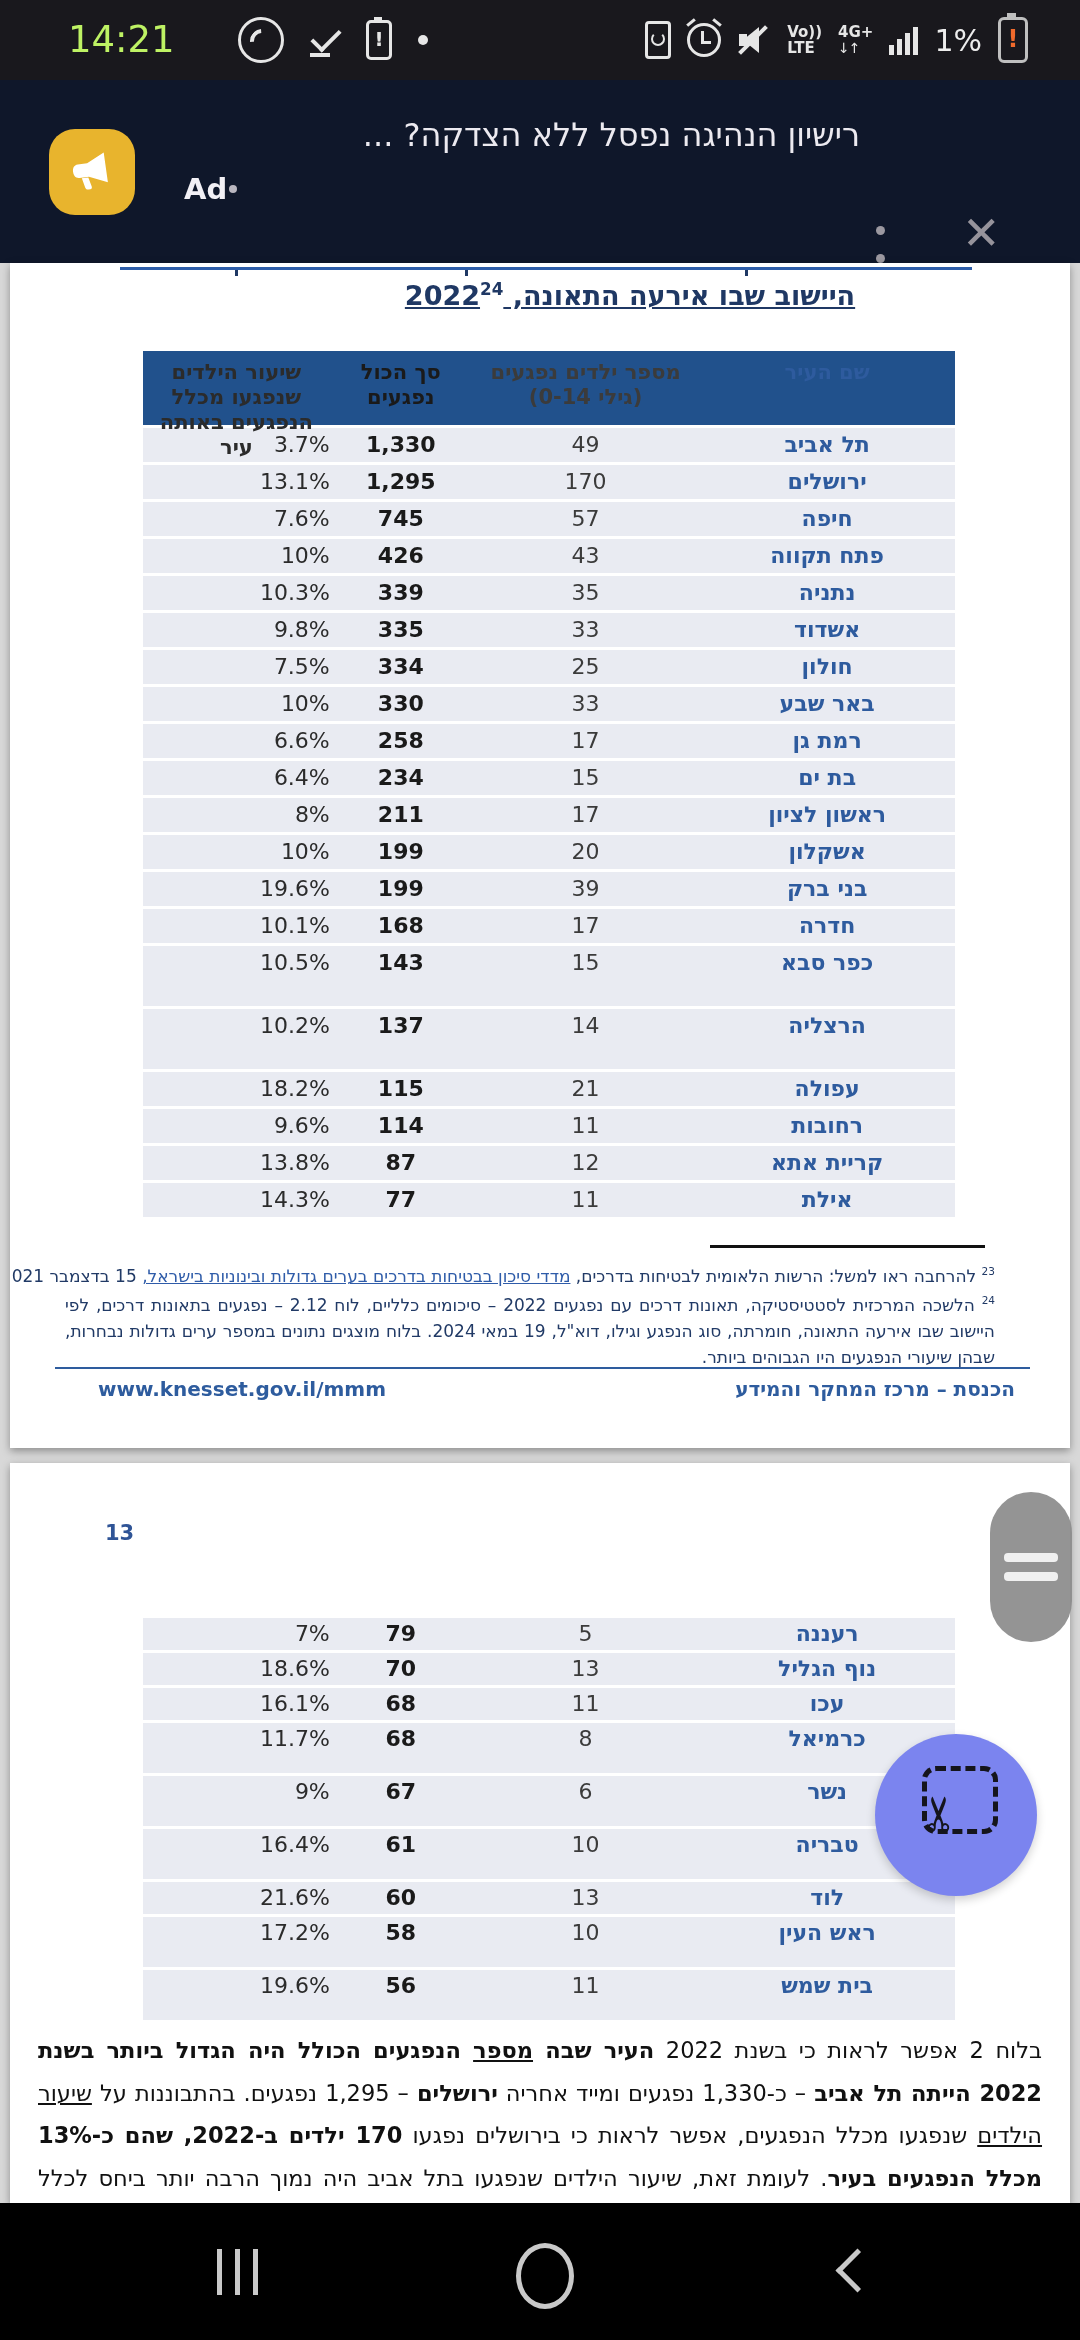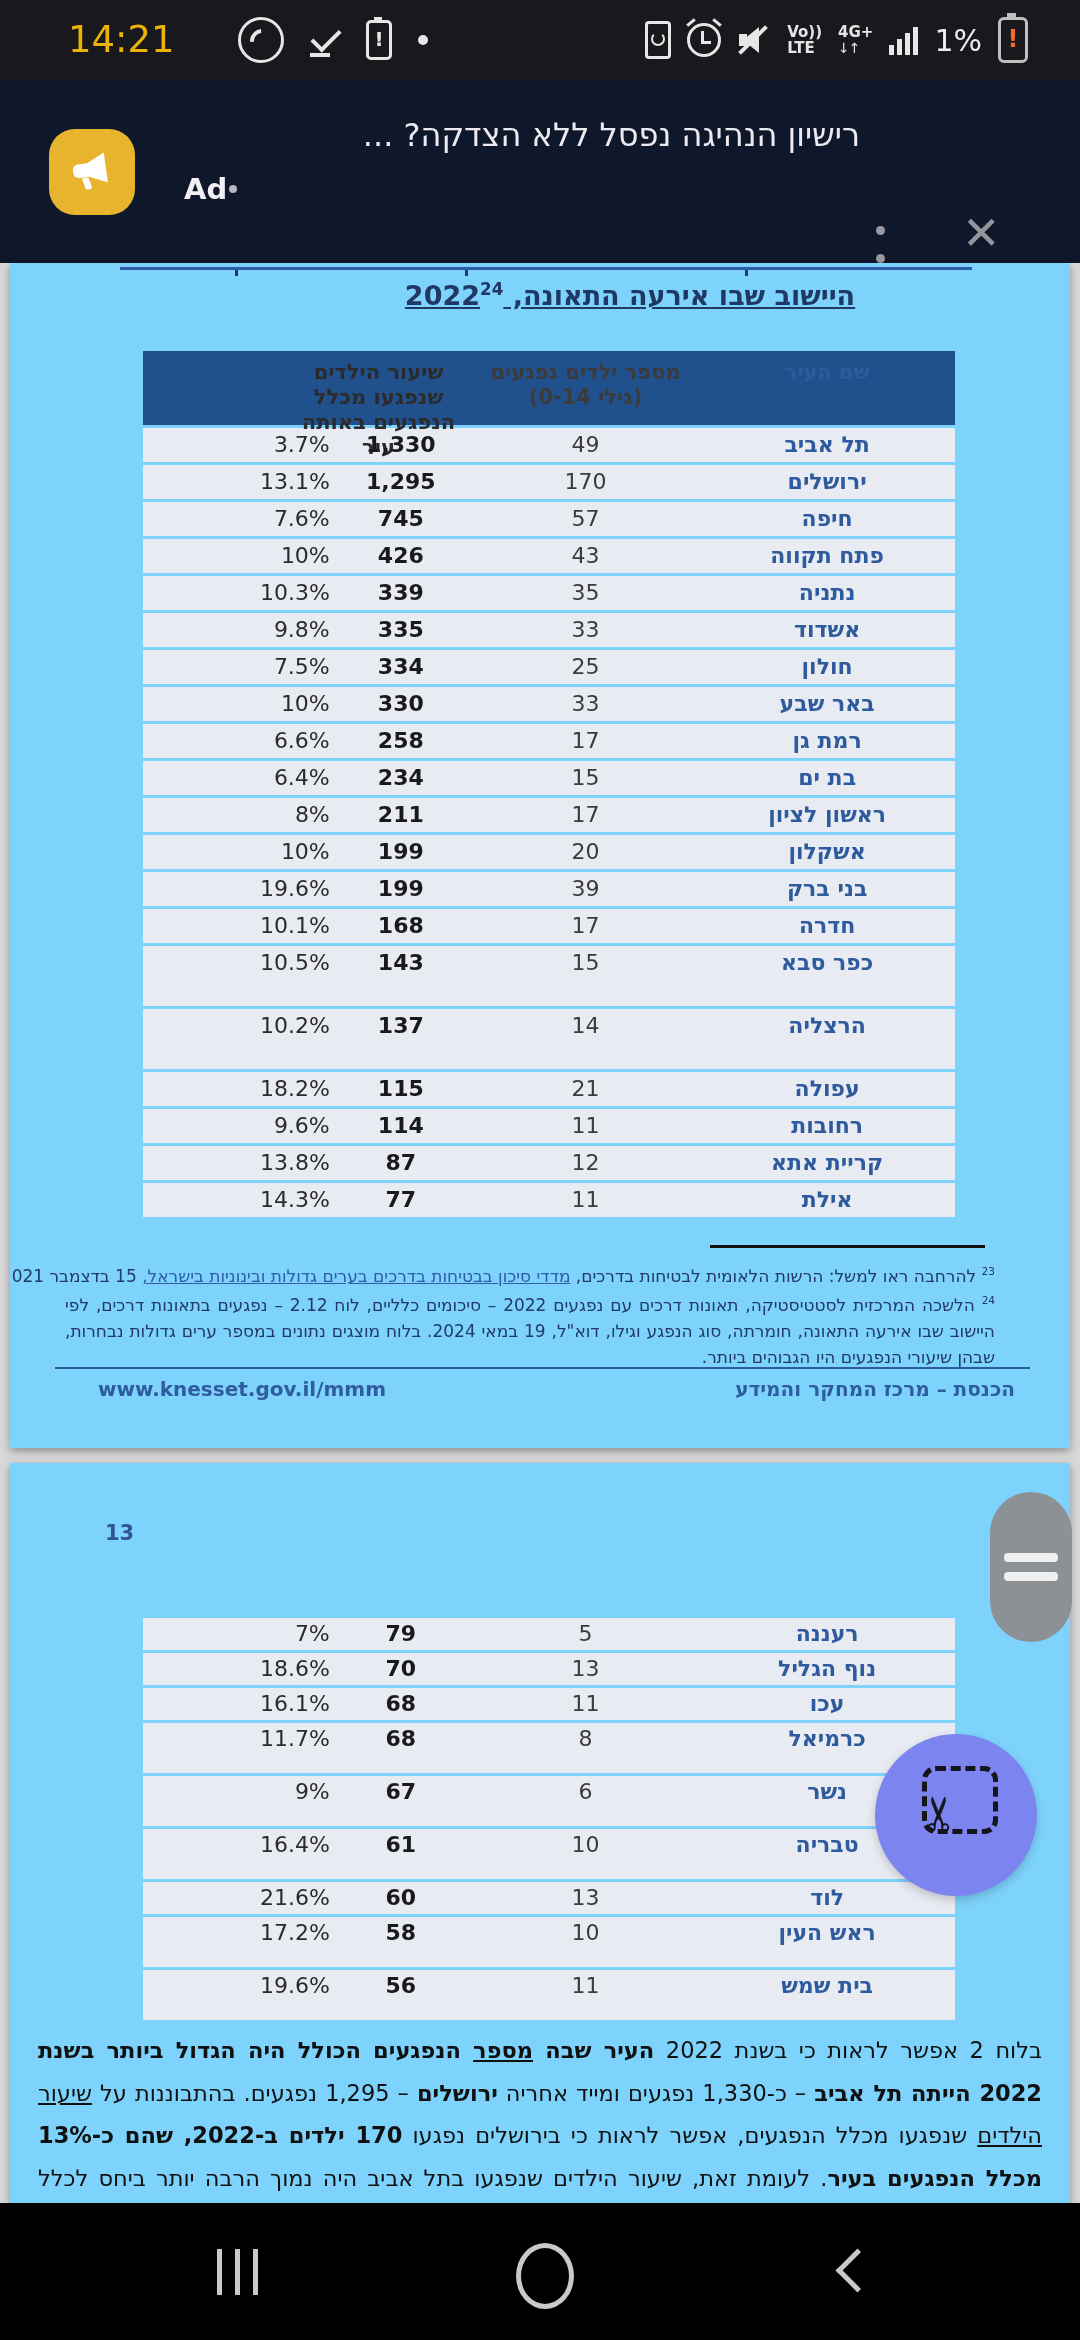--- a/index.html
+++ b/index.html
@@ -1,20 +1,20 @@
 <!DOCTYPE html>
 <html lang="he"><head>
 <meta charset="utf-8">
 <style>
   html,body{margin:0;padding:0;background:#333;}
   #screen{position:relative;width:1080px;height:2340px;overflow:hidden;
     background:#d8d8d8;font-family:"DejaVu Sans",sans-serif;}
   
   .status-bar{position:absolute;left:0;top:0;width:1080px;height:80px;background:#19181d;}
-  .sb-time{position:absolute;left:68px;top:18px;font-size:37px;color:#eab308;}
+  .sb-time{position:absolute;left:68px;top:18px;font-size:37px;color:#bef264;}
   .sb-left{position:absolute;left:238px;top:0;height:80px;display:flex;align-items:center;gap:26px;}
   .wa-circle{width:40px;height:40px;border:3px solid #e6e6e6;border-radius:50%;position:relative;}
   .wa-circle i{position:absolute;left:9px;top:9px;width:16px;height:16px;border:4px solid transparent;
     border-left-color:#e6e6e6;border-radius:50%;transform:rotate(40deg);}
   .chk{position:relative;width:30px;height:30px;}
   .chk i{position:absolute;left:2px;top:4px;width:24px;height:12px;border-left:4px solid #e6e6e6;
     border-bottom:4px solid #e6e6e6;transform:rotate(-45deg);}
   .chk u{position:absolute;left:0;bottom:-2px;width:20px;height:4px;background:#e6e6e6;}
   .mini-batt{width:20px;height:34px;border:3px solid #e6e6e6;border-radius:5px;position:relative;
     color:#e6e6e6;font-size:20px;font-weight:bold;text-align:center;line-height:32px;}
@@ -50,21 +50,21 @@
   .ad-title{position:absolute;right:220px;top:36px;width:660px;direction:rtl;text-align:right;
     color:#eceaf0;font-size:32px;white-space:nowrap;}
   .ad-label-row{position:absolute;left:184px;top:92px;color:#f2f0f5;font-size:29px;font-weight:bold;
     display:flex;align-items:center;gap:2px;}
   .ad-label-row i{width:8px;height:8px;border-radius:50%;background:#b9b6bf;}
   .kebab{position:absolute;left:866px;top:146px;width:28px;height:64px;display:flex;flex-direction:column;
     align-items:center;justify-content:space-between;}
   .kebab i{width:9px;height:9px;border-radius:50%;background:#9b98a0;}
   .ad-close{position:absolute;left:962px;top:130px;font-size:46px;color:#96939b;line-height:46px;}
   
-  .page{position:absolute;left:10px;width:1060px;background:#7dd3fc;box-shadow:0 3px 8px rgba(0,0,0,0.35);
+  .page{position:absolute;left:10px;width:1060px;background:#ffffff;box-shadow:0 3px 8px rgba(0,0,0,0.35);
     overflow:hidden;}
   #page1{top:263px;height:1185px;}
   #page2{top:1463px;height:740px;}
   .topline{position:absolute;left:110px;top:4px;width:852px;height:3px;background:#2d5da9;}
   .tick{position:absolute;top:7px;width:3px;height:6px;background:#1f3864;}
   .doc-title{position:absolute;left:390px;top:16px;width:460px;text-align:center;direction:rtl;
     color:#1f3864;font-size:27px;font-weight:bold;}
   .doc-title .t{text-decoration:underline;}
   sup{font-size:0.62em;}
   
@@ -191,20 +191,21 @@
       <span class="t">היישוב שבו אירעה התאונה, 2022</span><sup>24</sup>
     </div>
 
     <div class="tbl" id="tbl1">
       <div class="thead">
         <div class="cell c-city">שם העיר</div>
         <div class="cell c-children">
           <span><span>מספר ילדים נפגעים</span><br>
           <span>(גילי 0-14)</span></span>
         </div>
+        <div class="cell c-total">סך הכול נפגעים</div>
         <div class="cell c-pct">שיעור הילדים שנפגעו מכלל הנפגעים באותה עיר</div>
       </div>
       <div id="rows1">
           <div class="trow">
             <div class="cell c-city">תל אביב</div>
             <div class="cell c-children">49</div>
             <div class="cell c-total">1,330</div>
             <div class="cell c-pct">3.7%</div>
           </div>
           <div class="trow">

